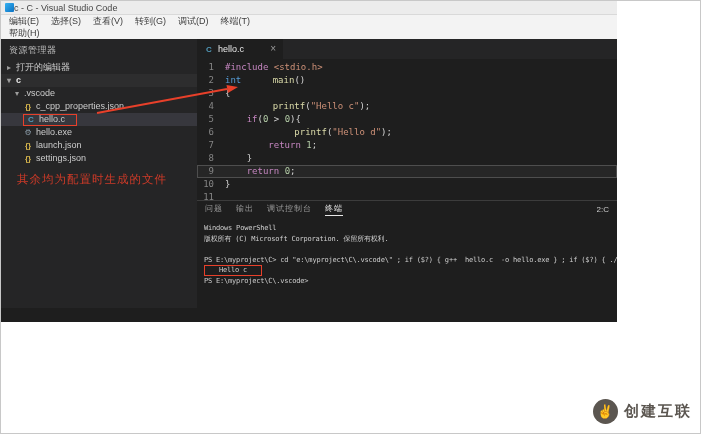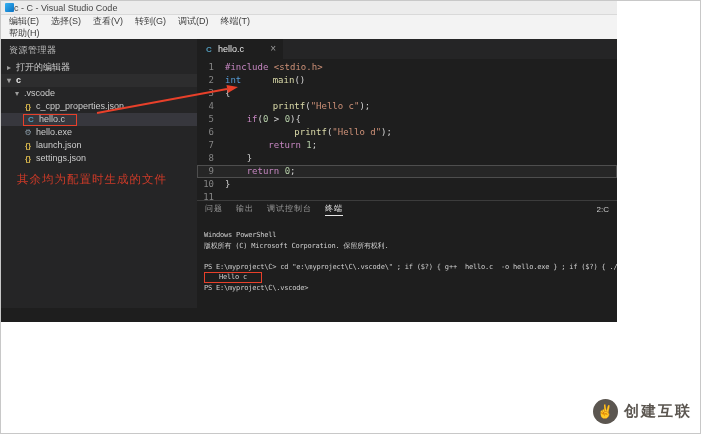--- a/index.html
+++ b/index.html
@@ -56,21 +56,21 @@
   .tk-kw { color:#c586c0; } .tk-type { color:#569cd6; } .tk-fn { color:#dcdcaa;padding-left:26px; }
   .tk-str { color:#ce9178; } .tk-num { color:#b5cea8; } .tk-pl { color:#d4d4d4; }
 
   
   .panel { height:108px; flex-shrink:0; border-top:1px solid #3c3c3c; display:flex; flex-direction:column; background:#1e1e1e; }
   .panel-tabs { height:18px; flex-shrink:0; display:flex; align-items:center; gap:13px; padding:0 8px 2px; }
   .panel-tab { font-size:8px; color:#989898; letter-spacing:1px; padding-bottom:1px; cursor:default; white-space:nowrap; }
   .panel-tab.active { color:#e7e7e7; border-bottom:1px solid #e7e7e7; }
   .panel-right { margin-left:auto; font-size:8px; color:#cccccc; white-space:nowrap; overflow:hidden; }
   .terminal { flex:1; overflow:hidden; padding:4px 0 0 7px; font-family:"DejaVu Sans Mono", monospace;
-              font-size:7px; letter-spacing:-0.2px; line-height:10.5px; color:#cfcfcf;margin-top:7px; }
+              font-size:7px; letter-spacing:-0.2px; line-height:10.5px; color:#cfcfcf; }
   .term-line { height:10.5px; white-space:pre; overflow:hidden; }
   .hello-box { display:inline-block; border:1px solid #e8402a; padding:0 14px 0 14px; line-height:8.5px; }
 
   
   .overlay { position:absolute; left:0; top:0; width:701px; height:434px; pointer-events:none; z-index:40; }
 
   
   .watermark { position:absolute; right:8px; bottom:9px; display:flex; align-items:center; gap:6px; }
   .wm-icon { width:25px; height:25px; border-radius:50%; background:#5b5650; color:#ffffff;
              display:flex; align-items:center; justify-content:center; font-size:13px; }

